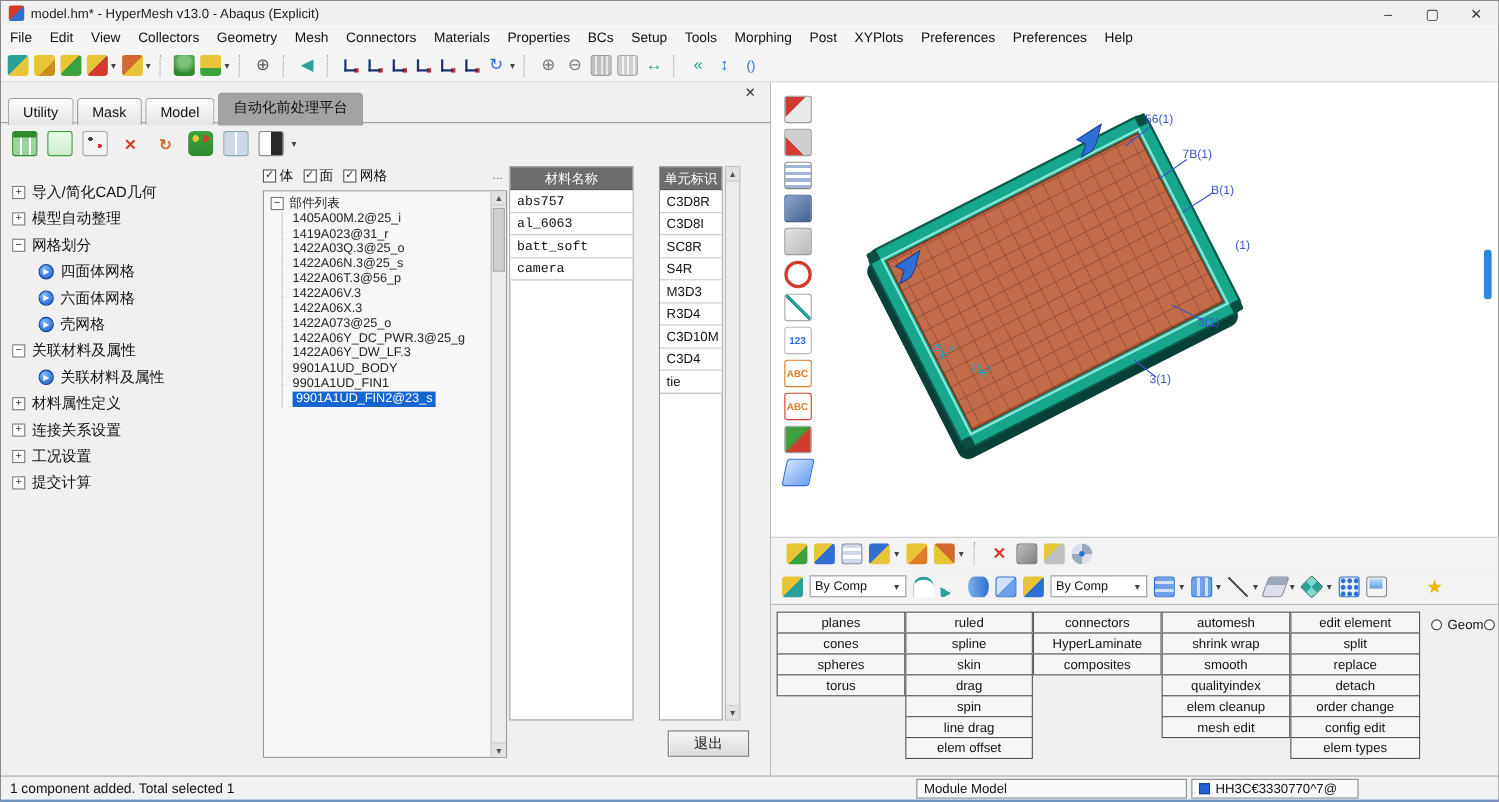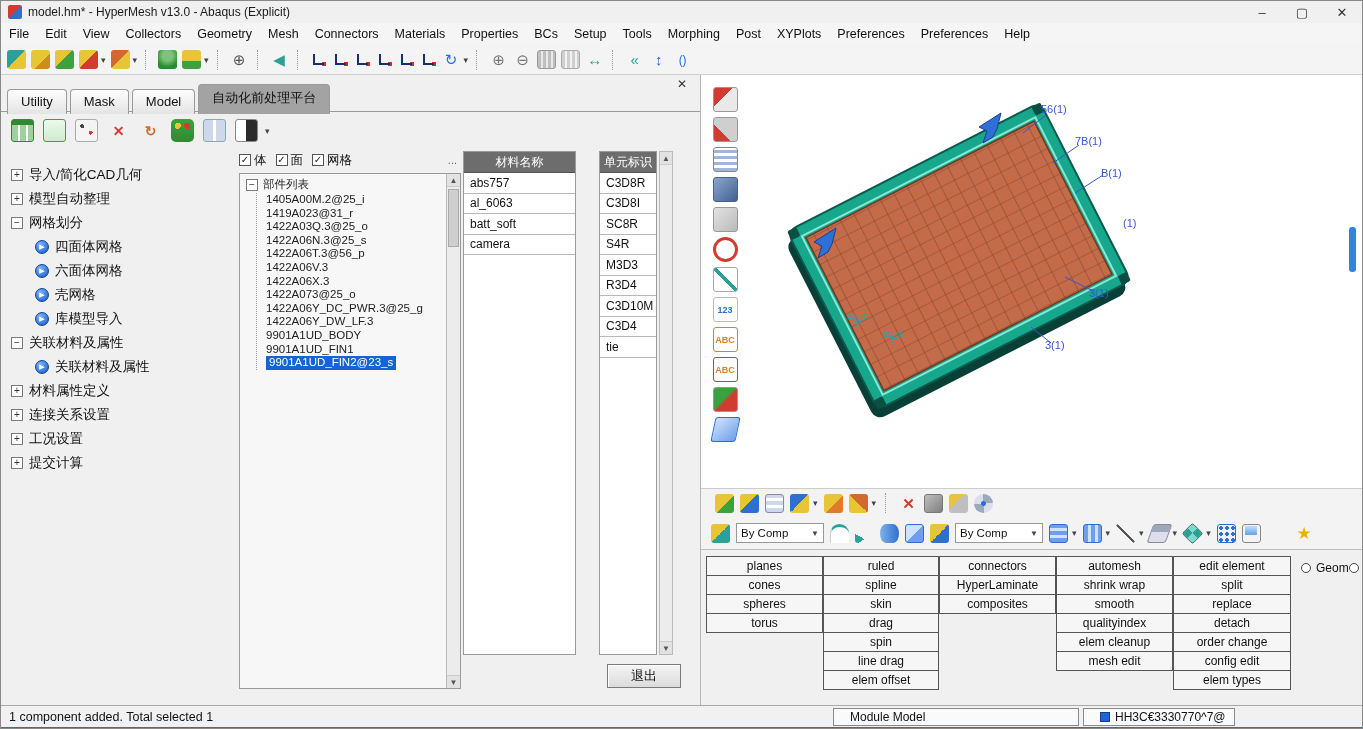--- a/index.html
+++ b/index.html
@@ -56,21 +56,21 @@
   .comp-root { display:flex; align-items:center; height:18px; padding:3px 0 0 6px; font-size:11.5px; }
   .comp-items { margin-left:16px; border-left:1px dotted #999; padding-left:9px; margin-top:1px; }
   .comp-item { height:13.6px; line-height:13.6px; white-space:nowrap; }
   .comp-item.selected { background:#1464d2; color:#fff; display:inline-block; padding:0 3px; }
   .vscroll { position:absolute; top:0; right:0; width:14px; bottom:0; background:#ececec; border-left:1px solid #bbb; font-size:8px; color:#555; }
   .vs-up { position:absolute; top:0; left:0; right:0; height:13px; text-align:center; line-height:13px; border-bottom:1px solid #ccc; background:#e2e2e2; }
   .vs-down { position:absolute; bottom:0; left:0; right:0; height:13px; text-align:center; line-height:13px; border-top:1px solid #ccc; background:#e2e2e2; }
   .vs-thumb { position:absolute; top:15px; left:1px; right:1px; height:58px; background:#cfcfcf; border:1px solid #aaa; }
 
   
-  .mat-table { position:absolute; top:76px; left:462px; width:113px; bottom:50px; background:#fff; border:1px solid #9a9a9a; }
+  .mat-table { position:absolute; top:76px; left:462px; width:113px; bottom:50px; background:#fff; border:1px solid #9a9a9a;font-family:Liberation Mono, monospace; }
   .elem-table { position:absolute; top:76px; left:598px; width:58px; bottom:50px; background:#fff; border:1px solid #9a9a9a; }
   .tbl-header { height:21px; background:#6d6d6d; color:#fff; font-size:12px; display:flex; align-items:center; justify-content:center; border-bottom:1px solid #555; }
   .tbl-row { height:20.5px; border-bottom:1px solid #b8b8b8; display:flex; align-items:center; padding-left:6px; font-size:12px; color:#111; background:#fff; }
   .elem-scroll { position:absolute; top:76px; left:658px; width:14px; bottom:50px; background:#ececec; border:1px solid #bbb; font-size:8px; color:#555; }
   .exit-btn { position:absolute; left:606px; top:589px; width:74px; height:24px; background:linear-gradient(#f4f4f4,#dcdcdc); border:1px solid #7a7a7a; font-size:13px; display:flex; align-items:center; justify-content:center; color:#111; box-shadow:1px 1px 0 #fff inset; }
 
   
   .icon-strip { position:absolute; left:706px; top:86px; width:36px; display:flex; flex-direction:column; gap:5px; align-items:center; }
   .vi { width:25px; height:25px; border-radius:3px; display:flex; align-items:center; justify-content:center; font-size:9px; font-weight:bold; }
 
@@ -88,21 +88,21 @@
   .pcol { position:absolute; top:7px; display:flex; flex-direction:column; }
   .pbtn { height:20px; margin-top:-1px; border:1px solid #555; background:#f6f6f6; font-size:12px; display:flex; align-items:center; justify-content:center; color:#111; white-space:nowrap; }
   .modes { position:absolute; left:600px; top:8px; display:flex; flex-direction:row; }
   .mode { display:flex; align-items:center; height:19.5px; font-size:12px; gap:5px; color:#111; }
   .radio { width:10px; height:10px; border:1px solid #444; border-radius:50%; background:#fff; position:relative; flex:0 0 auto; }
   .radio.on::after { content:""; position:absolute; left:2px; top:2px; width:4px; height:4px; border-radius:50%; background:#111; }
 
   
   .statusbar { position:absolute; left:0; top:704px; width:1363px; height:22px; background:#f1f1f1; border-top:1px solid #a8a8a8; font-size:12.5px; color:#111; display:flex; align-items:center; }
   .status-msg { margin-left:8px; }
-  .status-field { position:absolute; height:18px; top:2px; border:1px solid #8a8a8a; background:#fafafa; display:flex; align-items:center; padding-left:16px; font-size:12px; }
+  .status-field { position:absolute; height:18px; top:2px; border:1px solid #8a8a8a; background:#fafafa; display:flex; align-items:center; padding-left:6px; font-size:12px; }
   .blue-chip { width:10px; height:10px; background:#1f63d6; border:1px solid #123f8c; margin-right:5px; flex:0 0 auto; }
   .bottom-strip { position:absolute; left:0; top:726px; width:100%; height:3px; background:#2a6ed9; }
 </style>
 </head>
 <body>
 
 <div id="app">
 
   <div class="titlebar">
     <span class="app-icon"></span>
@@ -212,24 +212,20 @@
           <span class="nt-dot">▶</span>
           <span>四面体网格</span>
         </div>
       <div class="nt-item nt-child">
           <span class="nt-dot">▶</span>
           <span>六面体网格</span>
         </div>
       <div class="nt-item nt-child">
           <span class="nt-dot">▶</span>
           <span>壳网格</span>
-        </div>
-      <div class="nt-item nt-child">
-          <span class="nt-dot">▶</span>
-          <span>库模型导入</span>
         </div>
       <div class="nt-item">
           <span class="nt-exp">−</span>
           <span>关联材料及属性</span>
         </div>
       <div class="nt-item nt-child">
           <span class="nt-dot">▶</span>
           <span>关联材料及属性</span>
         </div>
       <div class="nt-item">

